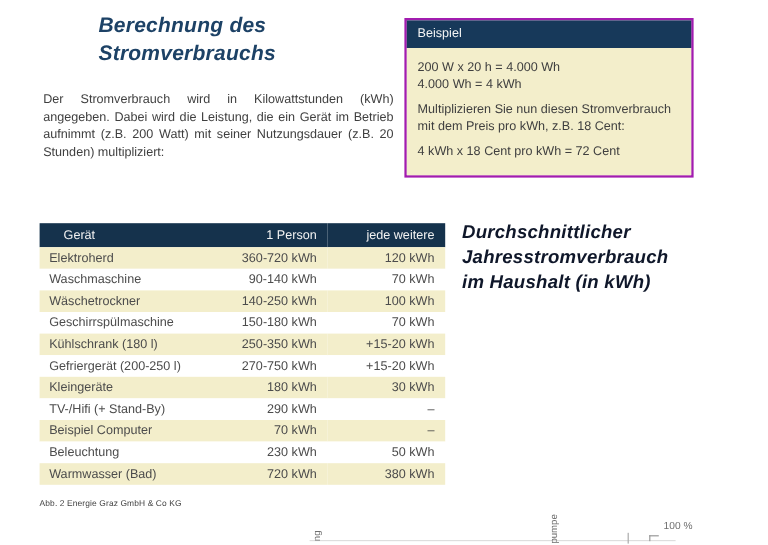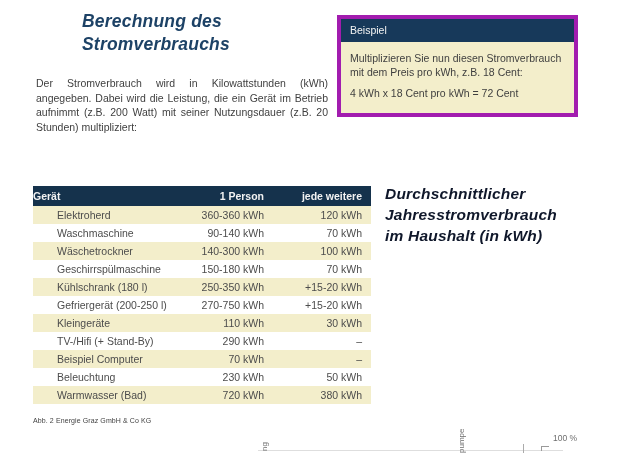--- a/index.html
+++ b/index.html
@@ -34,21 +34,21 @@
     line-height: 14.5px;
     color: #3f3f3f;
     text-align: justify;
   }
 
   
   .example-box {
     position: absolute;
     left: 337px; top: 15px;
     width: 241px;
-    border: 4px solid #a21caf;
+    border: 2px solid #a21caf;
     box-sizing: border-box;
   }
   .example-header {
     background: #17395a;
     color: #f4f4f4;
     font-size: 10.5px;
     line-height: 23px;
     height: 23px;
     padding-left: 9px;
   }
@@ -68,29 +68,29 @@
     position: absolute;
     left: 33px; top: 186px;
     width: 338px;
     border-collapse: collapse;
     font-size: 10.5px;
     color: #4c4c4c;
   }
   .device-table th {
     background: #15324c;
     color: #f2f2f2;
-    font-weight: bold;
+    font-weight: normal;
     height: 20px;
     text-align: left;
-    padding: 0 0 0 0;
+    padding: 0 0 0 20px;
   }
   .device-table th.num, .device-table td.num { text-align: right; padding-right: 9px; }
   .device-table td {
     height: 18px;
-    padding: 0 0 0 24px;
+    padding: 0 0 0 8px;
     margin-top: 16px;
   }
   .device-table col.c1 { width: 142px; }
   .device-table col.c2 { width: 98px; }
   .device-table col.c3 { width: 98px; }
   .device-table tbody tr:nth-child(odd) td { background: #f3eecb; }
   .device-table tbody tr:nth-child(even) td { background: #ffffff; }
 
   .figure-caption {
     position: absolute;
@@ -155,20 +155,22 @@
 
 <div class="page">
 
   <div class="intro-title">Berechnung des
 Stromverbrauchs</div>
   <div class="intro-body">Der Stromverbrauch wird in Kilowattstunden (kWh) angegeben. Dabei wird die Leistung, die ein Gerät im Betrieb aufnimmt (z.B. 200 Watt) mit seiner Nutzungsdauer (z.B. 20 Stunden) multipliziert:</div>
 
   <div class="example-box">
     <div class="example-header">Beispiel</div>
     <div class="example-body">
+      <p class="pre-line">200 W x 20 h = 4.000 Wh
+4.000 Wh = 4 kWh</p>
       <p>Multiplizieren Sie nun diesen Stromverbrauch mit dem Preis pro kWh, z.B. 18 Cent:</p>
       <p>4 kWh x 18 Cent pro kWh = 72 Cent</p>
     </div>
   </div>
 
   <table class="device-table">
     <colgroup>
         <col class="c1">
         <col class="c2">
         <col class="c3">
@@ -176,51 +178,51 @@
     <thead>
       <tr>
         <th>Gerät</th>
         <th class="num">1 Person</th>
         <th class="num">jede weitere</th>
       </tr>
     </thead>
     <tbody>
       <tr>
         <td>Elektroherd</td>
-        <td class="num">360-360 kWh</td>
+        <td class="num">360-720 kWh</td>
         <td class="num">120 kWh</td>
       </tr>
       <tr>
         <td>Waschmaschine</td>
         <td class="num">90-140 kWh</td>
         <td class="num">70 kWh</td>
       </tr>
       <tr>
         <td>Wäschetrockner</td>
-        <td class="num">140-300 kWh</td>
+        <td class="num">140-250 kWh</td>
         <td class="num">100 kWh</td>
       </tr>
       <tr>
         <td>Geschirrspülmaschine</td>
         <td class="num">150-180 kWh</td>
         <td class="num">70 kWh</td>
       </tr>
       <tr>
         <td>Kühlschrank (180 l)</td>
         <td class="num">250-350 kWh</td>
         <td class="num">+15-20 kWh</td>
       </tr>
       <tr>
         <td>Gefriergerät (200-250 l)</td>
         <td class="num">270-750 kWh</td>
         <td class="num">+15-20 kWh</td>
       </tr>
       <tr>
         <td>Kleingeräte</td>
-        <td class="num">110 kWh</td>
+        <td class="num">180 kWh</td>
         <td class="num">30 kWh</td>
       </tr>
       <tr>
         <td>TV-/Hifi (+ Stand-By)</td>
         <td class="num">290 kWh</td>
         <td class="num">–</td>
       </tr>
       <tr>
         <td>Beispiel Computer</td>
         <td class="num">70 kWh</td>

